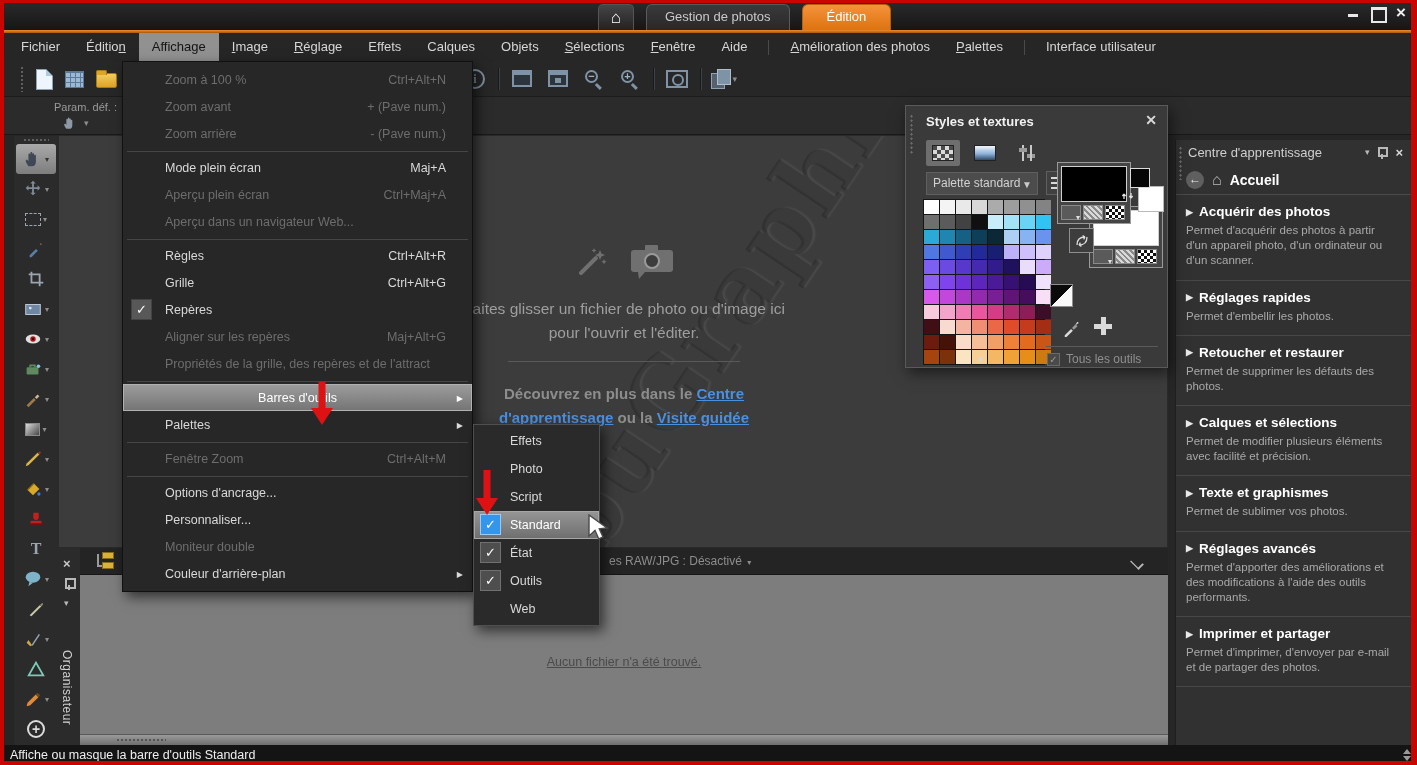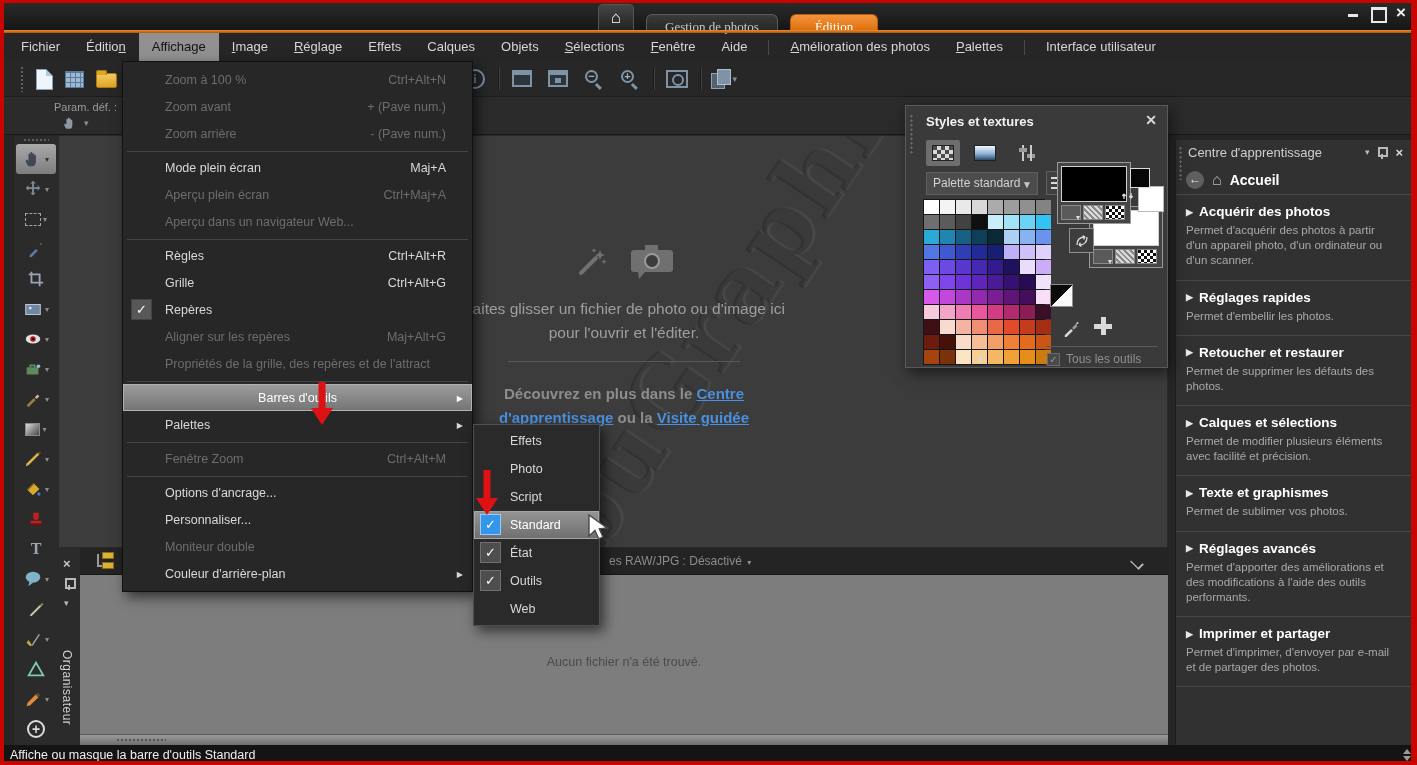--- a/index.html
+++ b/index.html
@@ -20,23 +20,23 @@
     background:linear-gradient(#2c2c2c,#161616); z-index:30; }
   .logo { position:absolute; left:16px; top:4px; display:flex; align-items:center; gap:5px;
     color:#fff; font-weight:bold; font-size:16px; letter-spacing:.2px; }
   .logo .yr { background:#d8d8d8; color:#17171c; font-size:13px; font-weight:bold;
     padding:1px 5px; border-radius:2px; }
   .logo .ult { font-weight:normal; color:#e3e3e3; font-size:13px; letter-spacing:1.5px; }
   .tt-tabs { position:absolute; left:598px; top:4px; display:flex; align-items:flex-end; gap:12px; }
   .home-btn { width:36px; height:26px; background:linear-gradient(#454545,#222);
     border:1px solid #555; border-bottom:none; border-radius:5px 5px 0 0;
     color:#fff; font-size:17px; text-align:center; line-height:25px; }
-  .tt-tab { height:16px; line-height:24px; padding:0 18px; font-size:13px;
+  .tt-tab { height:26px; line-height:24px; padding:0 18px; font-size:13px;
     border-radius:6px 6px 0 0; border:1px solid #5a5a5a; border-bottom:none;
-    background:linear-gradient(#3a3a3a,#282828); color:#c9c9c9;font-family:Liberation Serif, serif; }
+    background:linear-gradient(#3a3a3a,#282828); color:#c9c9c9; }
   .tt-tab.active { background:linear-gradient(#f5923a,#dd7311); color:#fff; border-color:#b85e10; padding:0 24px; }
   .win-btns { position:absolute; right:8px; top:5px; display:flex; gap:8px; align-items:center; z-index:31;}
   .wb { width:16px; height:16px; position:relative; }
   .wb-min::after { content:""; position:absolute; left:3px; bottom:4px; width:10px; height:3px; background:#e8e8e8; }
   .wb-max::after { content:""; position:absolute; left:2px; top:2px; width:12px; height:11px;
     border:2px solid #e8e8e8; border-top-width:3px; }
   .wb-close { color:#f0f0f0; font-size:17px; font-weight:bold; line-height:15px; text-align:center; }
   .accent-line { position:absolute; left:0; top:30px; width:100%; height:3px;
     background:linear-gradient(#f08a2e,#a95708); z-index:30; }
 
@@ -138,21 +138,21 @@
   .ico-tree .n1,.ico-tree .n2 { position:absolute; width:12px; height:7px; background:#d9b23a; border:1px solid #8a6a14; }
   .ico-tree .n1 { left:6px; top:0; } .ico-tree .n2 { left:6px; top:10px; }
   .ico-tree::before { content:""; position:absolute; left:1px; top:2px; width:4px; height:11px;
     border-left:2px solid #9a9a9a; border-bottom:2px solid #9a9a9a; }
   .org-raw { position:absolute; left:529px; top:0; line-height:26px; color:#8d8d8d; font-size:12px; }
   .org-raw .caret-sm { font-size:8px; color:#8d8d8d; }
   .org-collapse { position:absolute; right:22px; top:8px; width:16px; height:10px; }
   .org-collapse::before { content:""; position:absolute; left:1px; top:1px; width:10px; height:10px;
     border-right:2.5px solid #b9b9b9; border-bottom:2.5px solid #b9b9b9; transform:rotate(45deg) scale(1,.62); }
   .org-body { position:absolute; left:22px; top:27px; right:0; bottom:0; background:#7d7d7d; }
-  .org-empty { position:absolute; left:0; right:0; top:80px; text-align:center; color:#4b4b4b; font-size:12.5px; }
+  .org-empty { position:absolute; left:0; right:0; top:80px; text-align:center; color:#4b4b4b; font-size:12.5px;text-decoration:underline; }
   .org-bottom { position:absolute; left:0; right:0; bottom:0; height:11px;
     background:linear-gradient(#9a9a9a,#6e6e6e); border-top:1px solid #5a5a5a; }
   .org-bottom .grip2 { position:absolute; left:36px; top:3px; width:50px; height:5px;
     background-image:radial-gradient(#555 1px, transparent 1.2px); background-size:4px 4px; }
 
   
   .statusbar { position:absolute; left:0; bottom:0; width:100%; height:20px; background:#141414; z-index:50; }
   .statusbar .txt { position:absolute; left:10px; top:3px; color:#efefef; font-size:12.5px; }
   .sb-arrows { position:absolute; right:6px; top:2px; }
   .sb-arrows span { display:block; width:0; height:0; border-left:4px solid transparent; border-right:4px solid transparent; margin:2px 0; }

